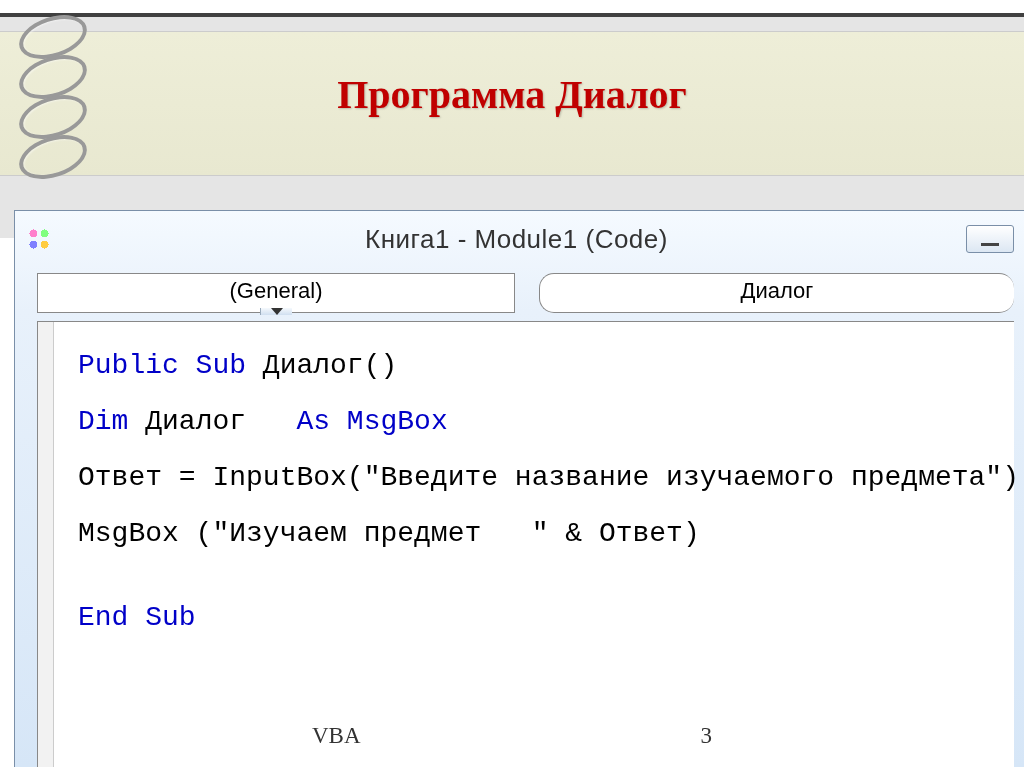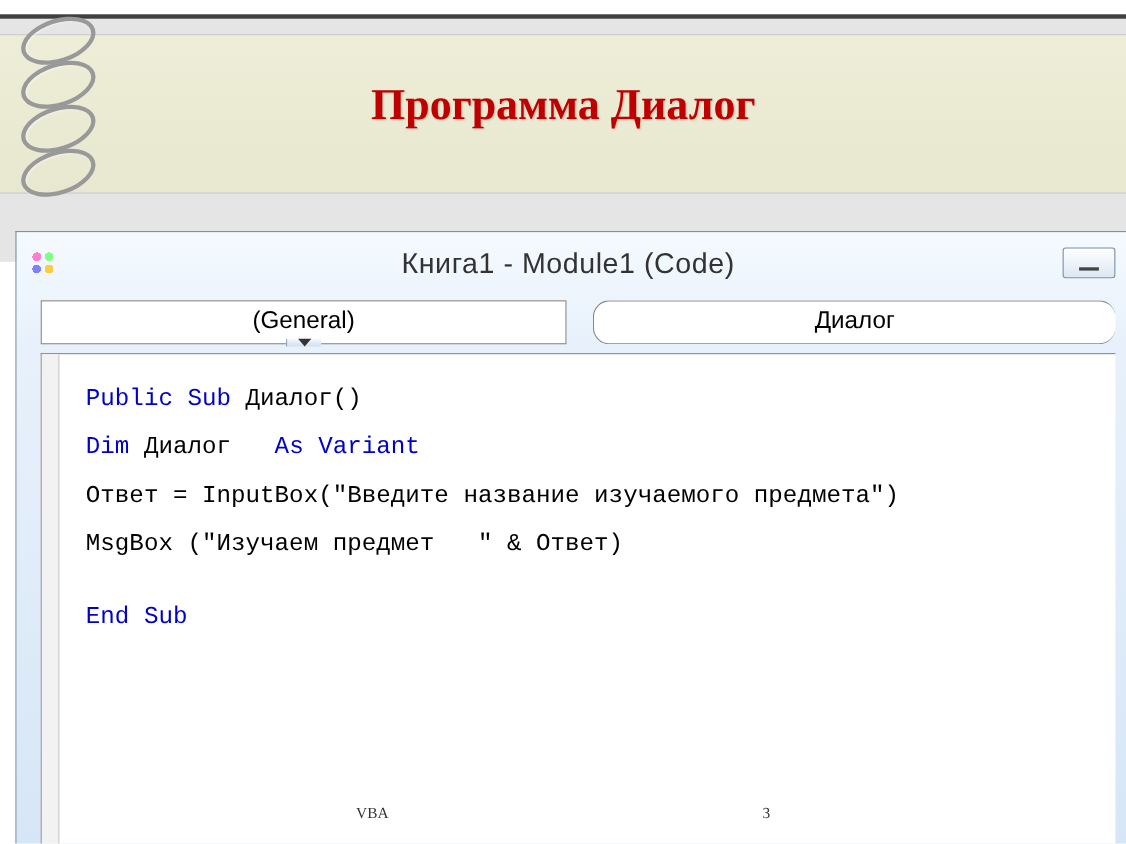--- a/index.html
+++ b/index.html
@@ -181,39 +181,39 @@
       position: absolute;
       left: 0;
       top: 0;
       width: 16px;
       height: 100%;
       background: #f2f2f2;
       border-right: 1px solid #ccc;
     }
     .code-content {
       font-family: "Courier New", monospace;
-      font-size: 22px;
+      font-size: 28px;
       padding: 30px 10px 10px 40px;
       line-height: 1.0;
       white-space: pre;
       color: #000;
     }
     .kw { color: #0000c8; }
     
     
     .footer {
       position: absolute;
       bottom: 18px;
       left: 0;
       right: 0;
       display: flex;
       justify-content: center;
       gap: 340px;
       font-family: "Times New Roman", serif;
-      font-size: 14px;
+      font-size: 23px;
       color: #333;
       z-index: 5;
     }
   </style>
 </head>
 <body>
 
 <div class="banner">
   <div class="banner-stripe"></div>
   <div class="spiral">
@@ -245,21 +245,21 @@
     </div>
     <div class="dropdown dropdown-right">
       <div class="dropdown-text">Диалог</div>
     </div>
   </div>
 
   <div class="code-pane">
     <div class="code-margin"></div>
     <div class="code-content" id="code-content"><span class="kw">Public Sub</span><span> Диалог()
 
-</span><span class="kw">Dim</span><span> Диалог   </span><span class="kw">As Variant</span><span>
+</span><span class="kw">Dim</span><span> Диалог   </span><span class="kw">As MsgBox</span><span>
 
 </span><span>Ответ = InputBox("Введите название изучаемого предмета")
 
 </span><span>MsgBox ("Изучаем предмет   " &amp; Ответ)
 
 
 </span><span class="kw">End Sub</span></div>
   </div>
 </div>
 

